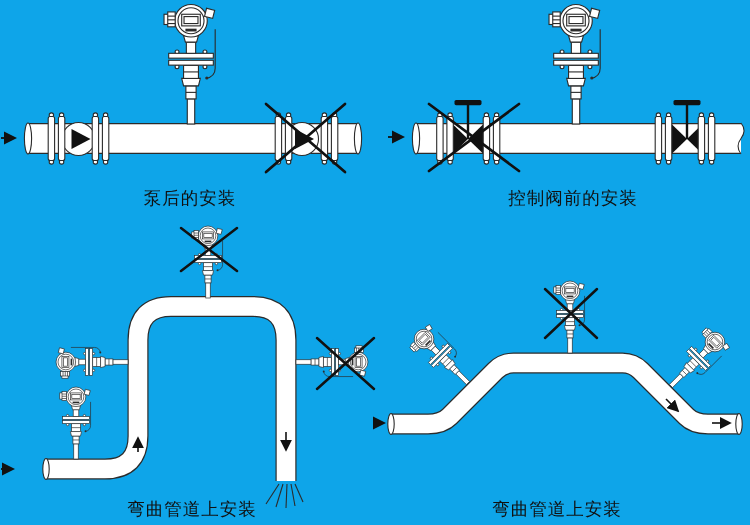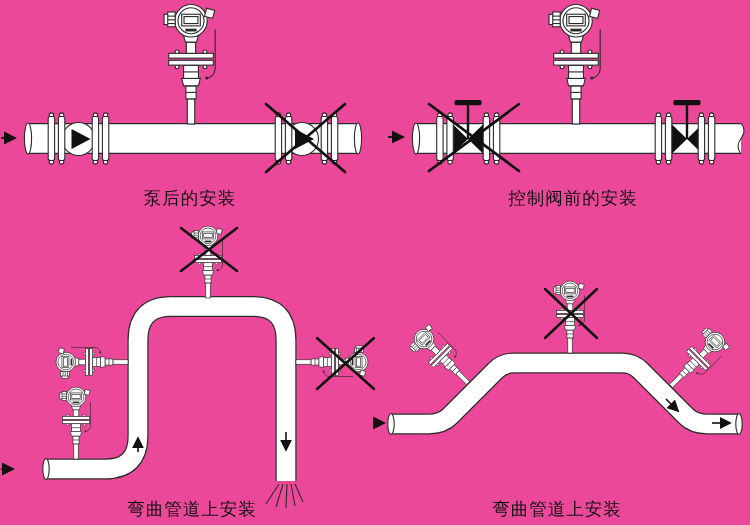--- a/index.html
+++ b/index.html
@@ -1,16 +1,16 @@
 <!DOCTYPE html>
 <html><head>
 <meta charset="utf-8">
 <style>
   html,body{margin:0;padding:0;background:#fff;}
-  #canvas{position:relative;width:750px;height:525px;background:#ec4899;overflow:hidden;}
+  #canvas{position:relative;width:750px;height:525px;background:#0ea5e9;overflow:hidden;}
   svg{display:block;}
   svg text.caption{
     font-family:"Liberation Serif","DejaVu Serif",serif;
     font-size:17.5px;
     fill:#111;
     letter-spacing:1px;
   }
 </style>
 </head>
 <body>

